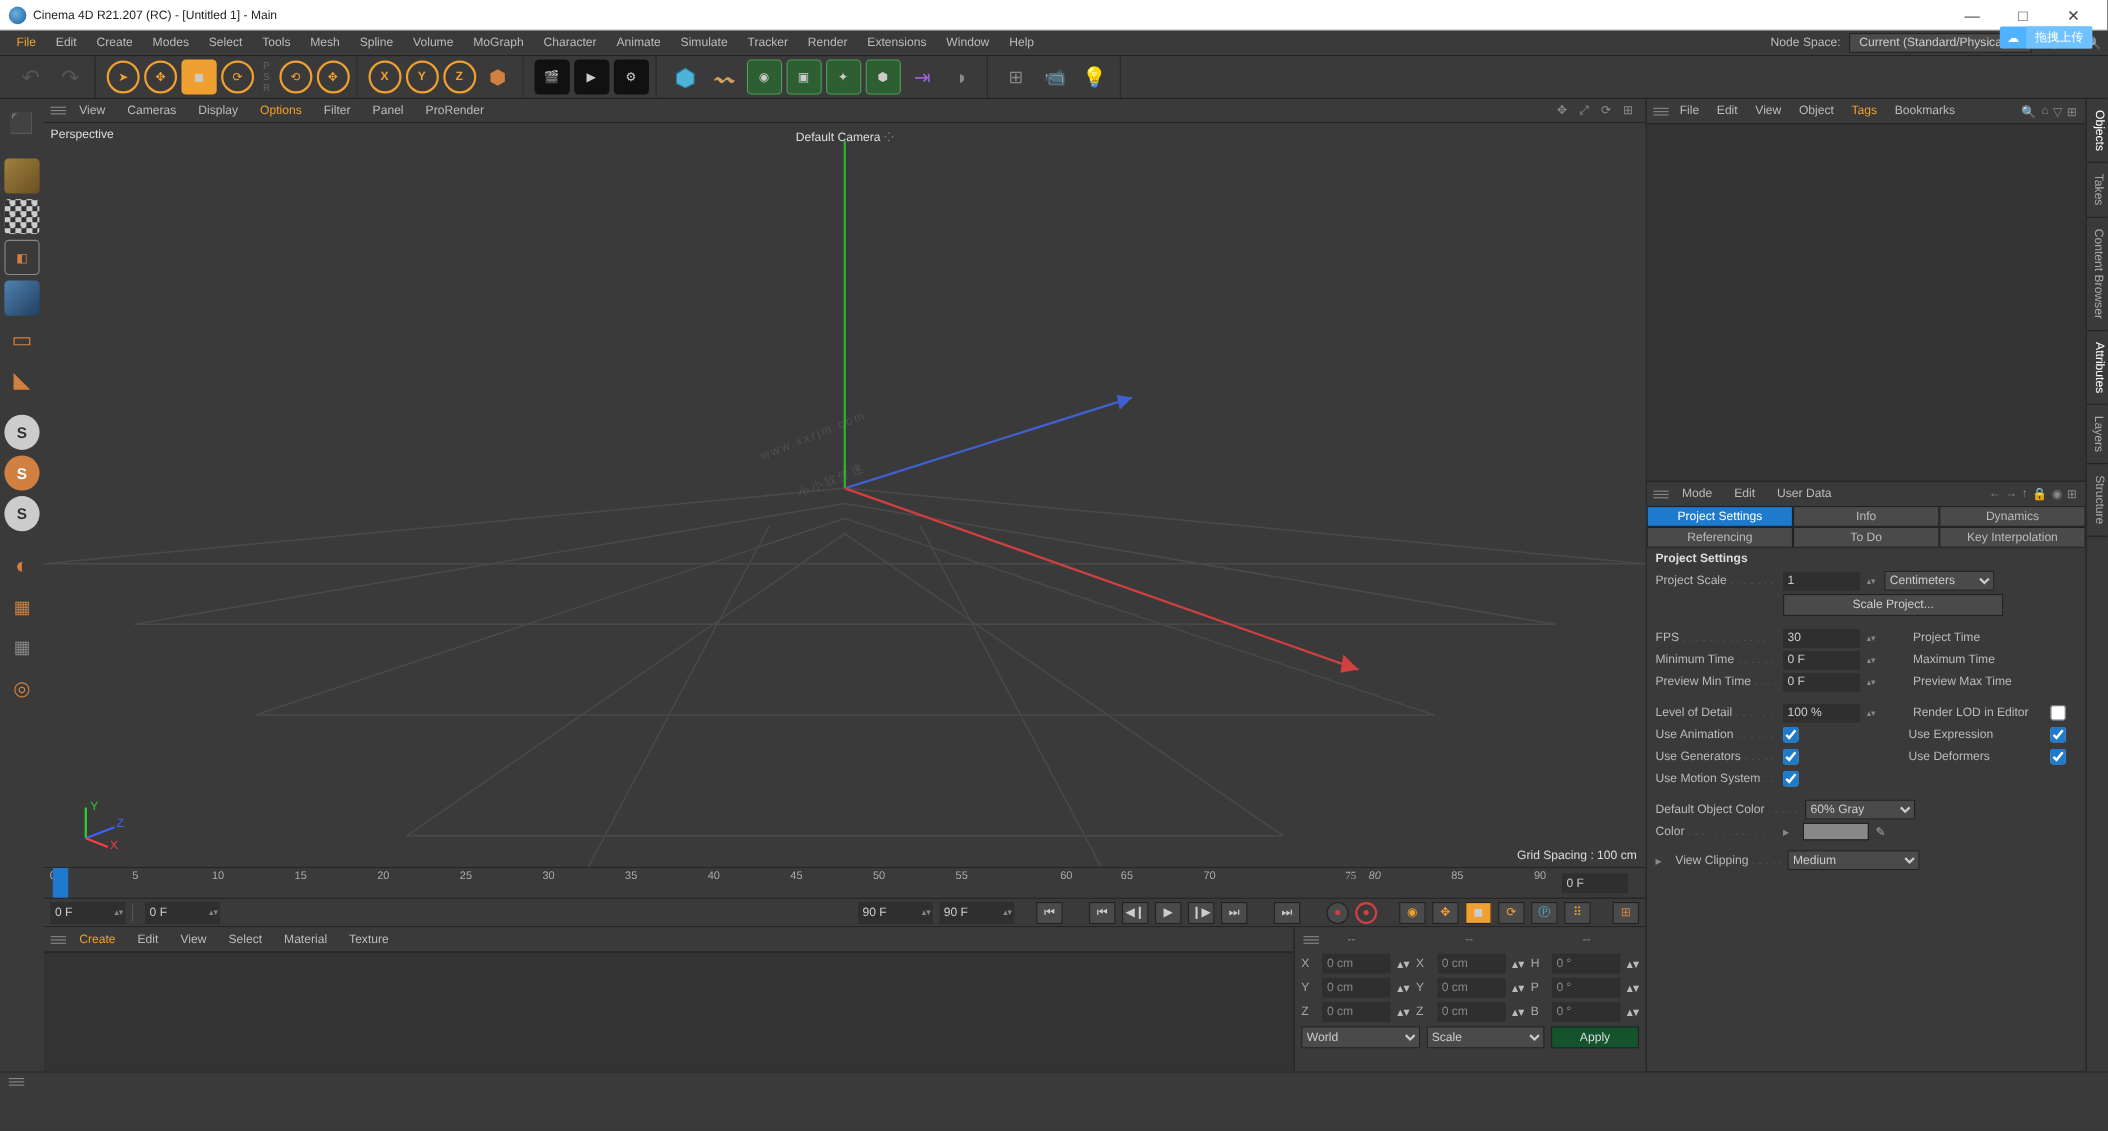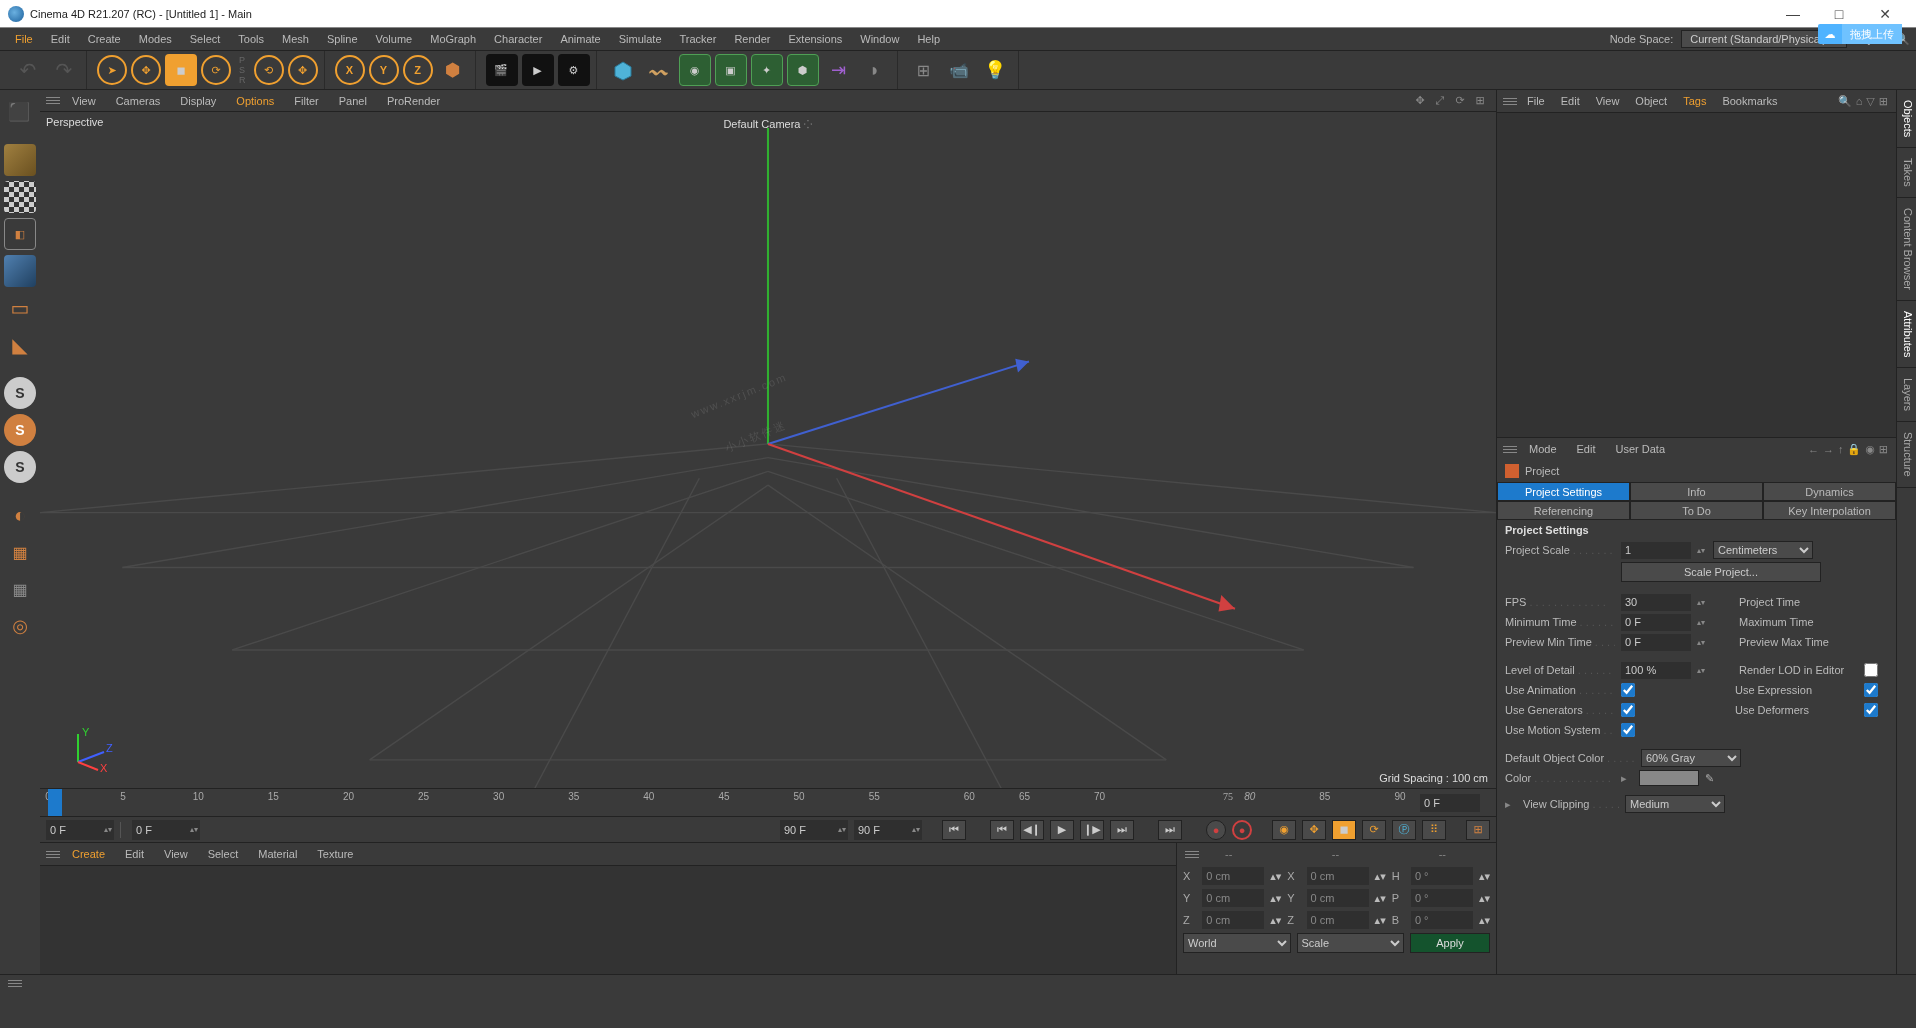--- a/index.html
+++ b/index.html
@@ -493,24 +493,20 @@
         <div class="item">User Data</div>
         <div class="right">
           <span>←</span>
           <span>→</span>
           <span>↑</span>
           <span>🔒</span>
           <span>◉</span>
           <span>⊞</span>
         </div>
       </div>
-      <div class="proj">
-        <div class="picon"></div>
-        <span>Project</span>
-      </div>
       <div class="tabs">
         <div class="tab active">Project Settings</div>
         <div class="tab">Info</div>
         <div class="tab">Dynamics</div>
         <div class="tab">Referencing</div>
         <div class="tab">To Do</div>
         <div class="tab">Key Interpolation</div>
       </div>
       <div class="attr-body">
         <div class="sectitle">Project Settings</div>
@@ -579,21 +575,21 @@
           <div class="prow">
             <span class="plbl">Color</span>
             <span class="chev">▸</span>
             <div class="colorbox"></div>
             <span style="color:#aaa">✎</span>
           </div>
           <div style="height:6px"></div>
           <div class="prow">
             <span class="chev">▸</span>
             <span class="plbl" style="width:96px">View Clipping</span>
-            <select style="width:100px"><option>Medium</option></select>
+            <select style="width:120px"><option>Medium</option></select>
           </div>
         </div>
       </div>
     </div>
   </div>
 
   <div class="vtabs">
     <div class="vtab active">Objects</div>
     <div class="vtab">Takes</div>
     <div class="vtab">Content Browser</div>

